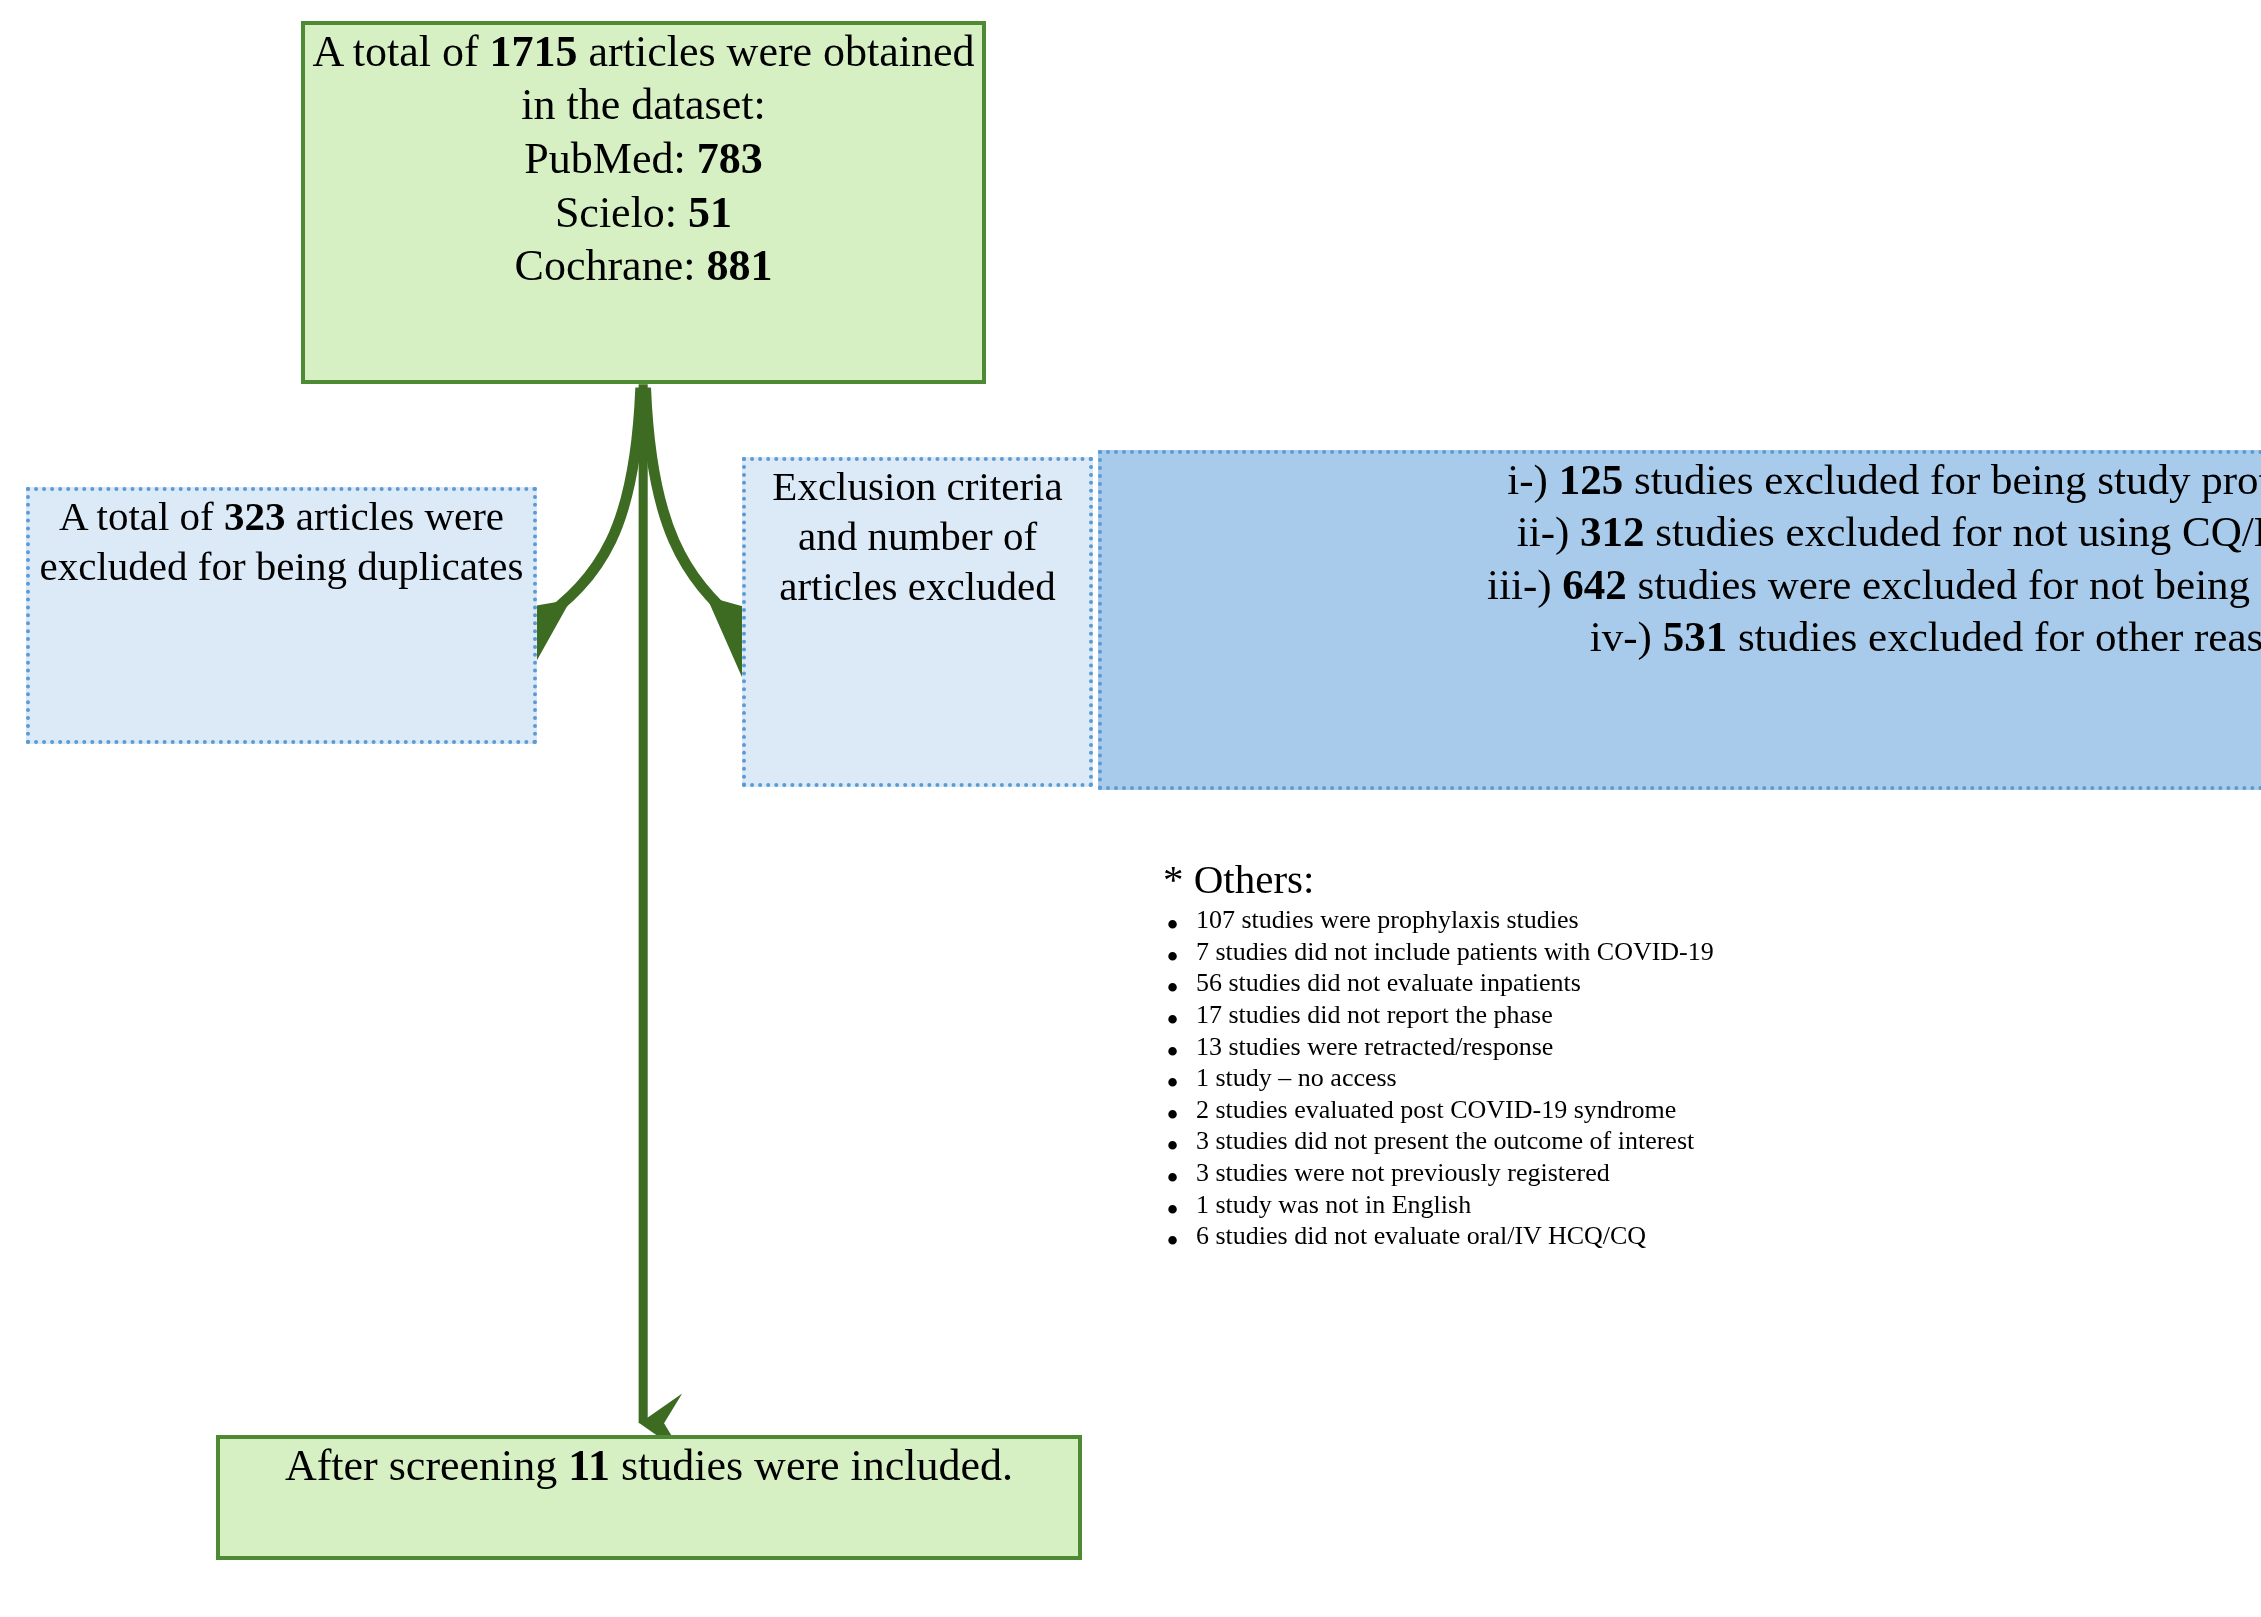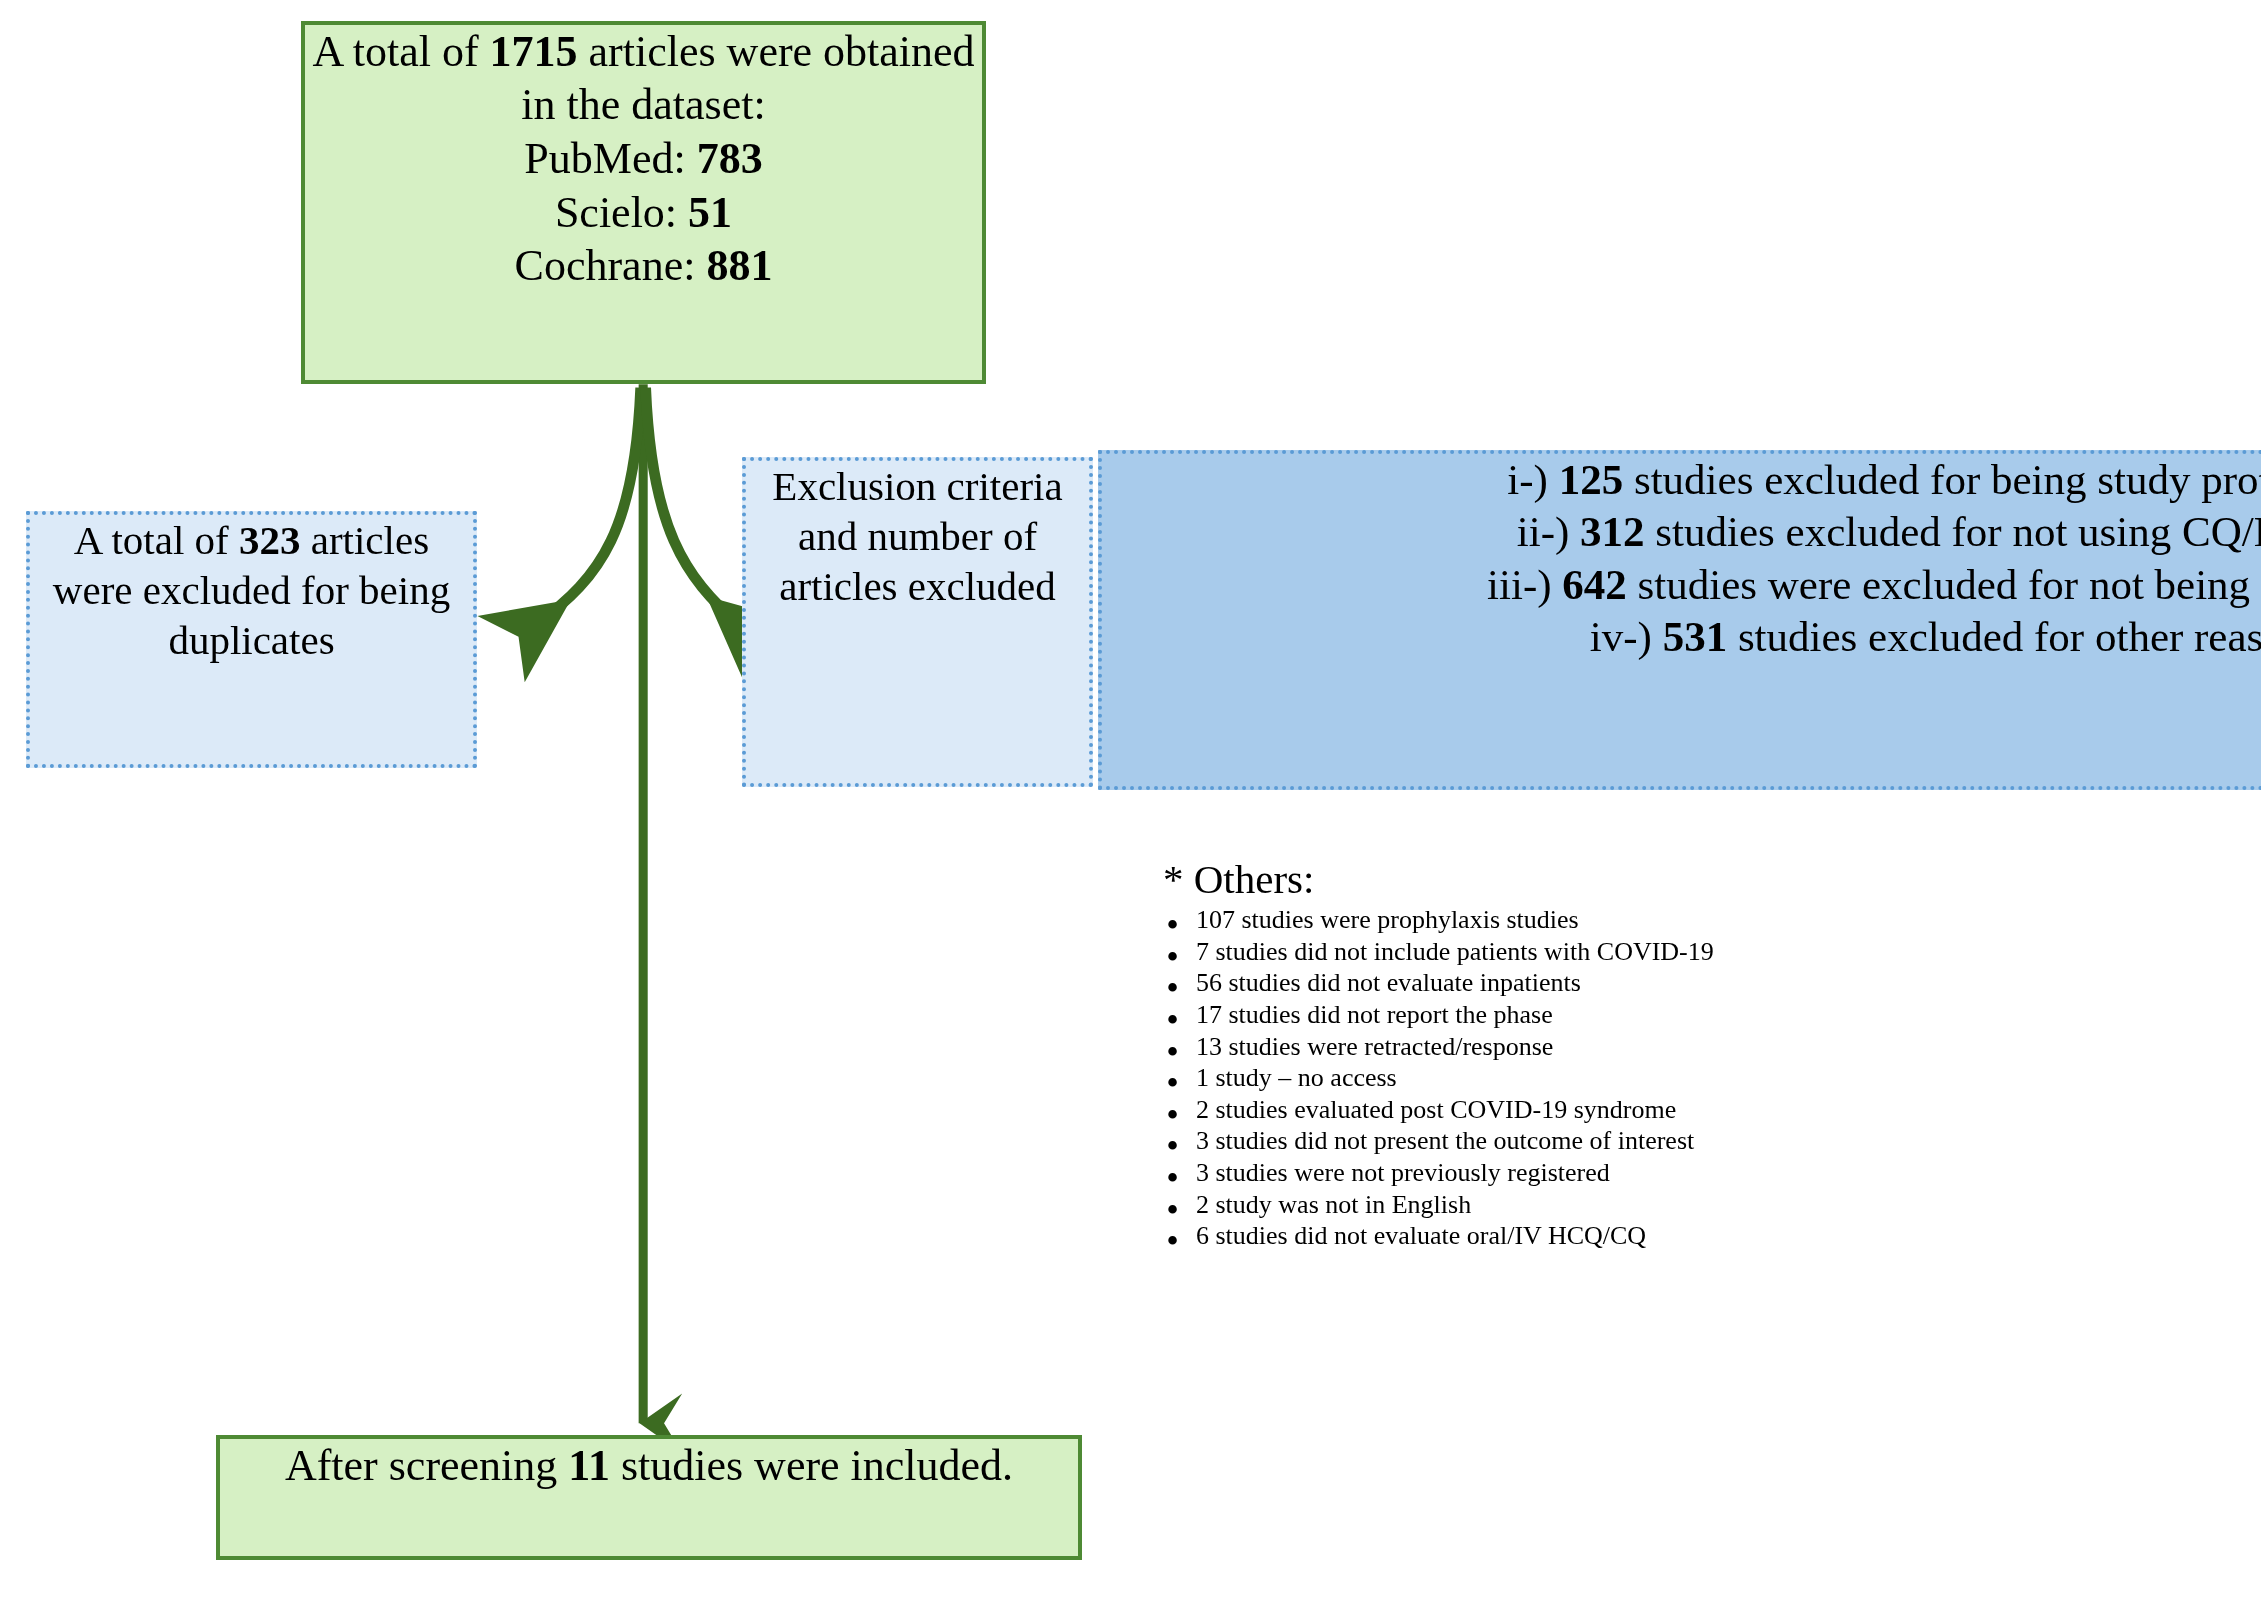--- a/index.html
+++ b/index.html
@@ -49,21 +49,21 @@
 
   
   #source-box {
     left: 301px;  top: 20.6px;
     width: 685px; height: 363px;
   }
   #source-box .txt { font-size: 44px; }
 
   #duplicates-box {
     left: 26px;  top: 487px;
-    width: 451px; height: 257px; margin-top: 24px;
+    width: 511px; height: 257px;
   }
   #duplicates-box .txt { font-size: 41px; }
 
   #criteria-box {
     left: 742px;  top: 457px;
     width: 351px; height: 330px;
   }
   #criteria-box .txt { font-size: 41px; }
 
   #exclusions-box {
@@ -176,21 +176,21 @@
     <ul id="others-list">
       <li>107 studies were prophylaxis studies</li>
       <li>7 studies did not include patients with COVID-19</li>
       <li>56 studies did not evaluate inpatients</li>
       <li>17 studies did not report the phase</li>
       <li>13 studies were retracted/response</li>
       <li>1 study – no access</li>
       <li>2 studies evaluated post COVID-19 syndrome</li>
       <li>3 studies did not present the outcome of interest</li>
       <li>3 studies were not previously registered</li>
-      <li>2 study was not in English</li>
+      <li>1 study was not in English</li>
       <li>6 studies did not evaluate oral/IV HCQ/CQ</li>
     </ul>
   </div>
 
   <div class="box box-green" id="included-box">
     <span class="txt">After screening <b>11</b> studies were included.</span>
   </div>
 
 </div>
 

